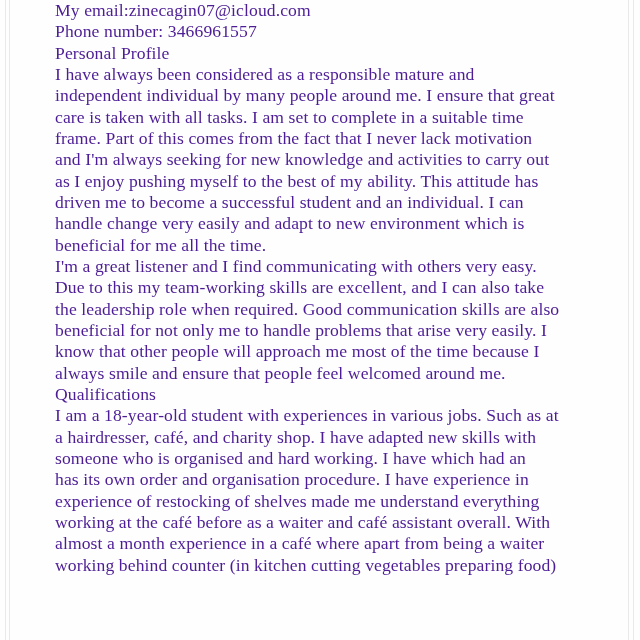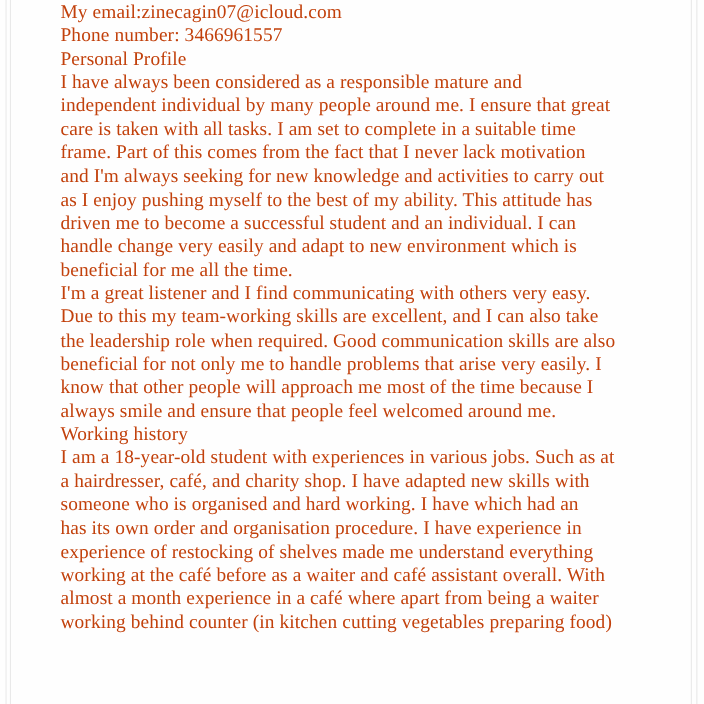--- a/index.html
+++ b/index.html
@@ -45,40 +45,40 @@
 </style>
 </head>
 <body>
 
 <div class="page" style="background: rgb(254, 254, 254);">
   <div class="edge-line edge-left-1" style="background: rgb(233, 233, 233);"></div>
   <div class="edge-line edge-left-2" style="background: rgb(233, 233, 233);"></div>
   <div class="edge-line edge-right-1" style="background: rgb(233, 233, 233);"></div>
   <div class="edge-line edge-right-2" style="background: rgb(233, 233, 233);"></div>
 
-  <div class="text-block" style="color: #c2410c;">
+  <div class="text-block" style="color: #4c1d95;">
     <div class="line">My email:zinecagin07@icloud.com</div>
     <div class="line">Phone number: 3466961557</div>
     <div class="line">Personal Profile</div>
     <div class="line">I have always been considered as a responsible mature and</div>
     <div class="line">independent individual by many people around me. I ensure that great</div>
     <div class="line">care is taken with all tasks. I am set to complete in a suitable time</div>
     <div class="line">frame. Part of this comes from the fact that I never lack motivation</div>
     <div class="line">and I'm always seeking for new knowledge and activities to carry out</div>
     <div class="line">as I enjoy pushing myself to the best of my ability. This attitude has</div>
     <div class="line">driven me to become a successful student and an individual. I can</div>
     <div class="line">handle change very easily and adapt to new environment which is</div>
     <div class="line">beneficial for me all the time.</div>
     <div class="line">I'm a great listener and I find communicating with others very easy.</div>
     <div class="line">Due to this my team-working skills are excellent, and I can also take</div>
     <div class="line">the leadership role when required. Good communication skills are also</div>
     <div class="line">beneficial for not only me to handle problems that arise very easily. I</div>
     <div class="line">know that other people will approach me most of the time because I</div>
     <div class="line">always smile and ensure that people feel welcomed around me.</div>
-    <div class="line">Working history</div>
+    <div class="line">Qualifications</div>
     <div class="line">I am a 18-year-old student with experiences in various jobs. Such as at</div>
     <div class="line">a hairdresser, café, and charity shop. I have adapted new skills with</div>
     <div class="line">someone who is organised and hard working. I have which had an</div>
     <div class="line">has its own order and organisation procedure. I have experience in</div>
     <div class="line">experience of restocking of shelves made me understand everything</div>
     <div class="line">working at the café before as a waiter and café assistant overall. With</div>
     <div class="line">almost a month experience in a café where apart from being a waiter</div>
     <div class="line">working behind counter (in kitchen cutting vegetables preparing food)</div>
   </div>
 </div>

